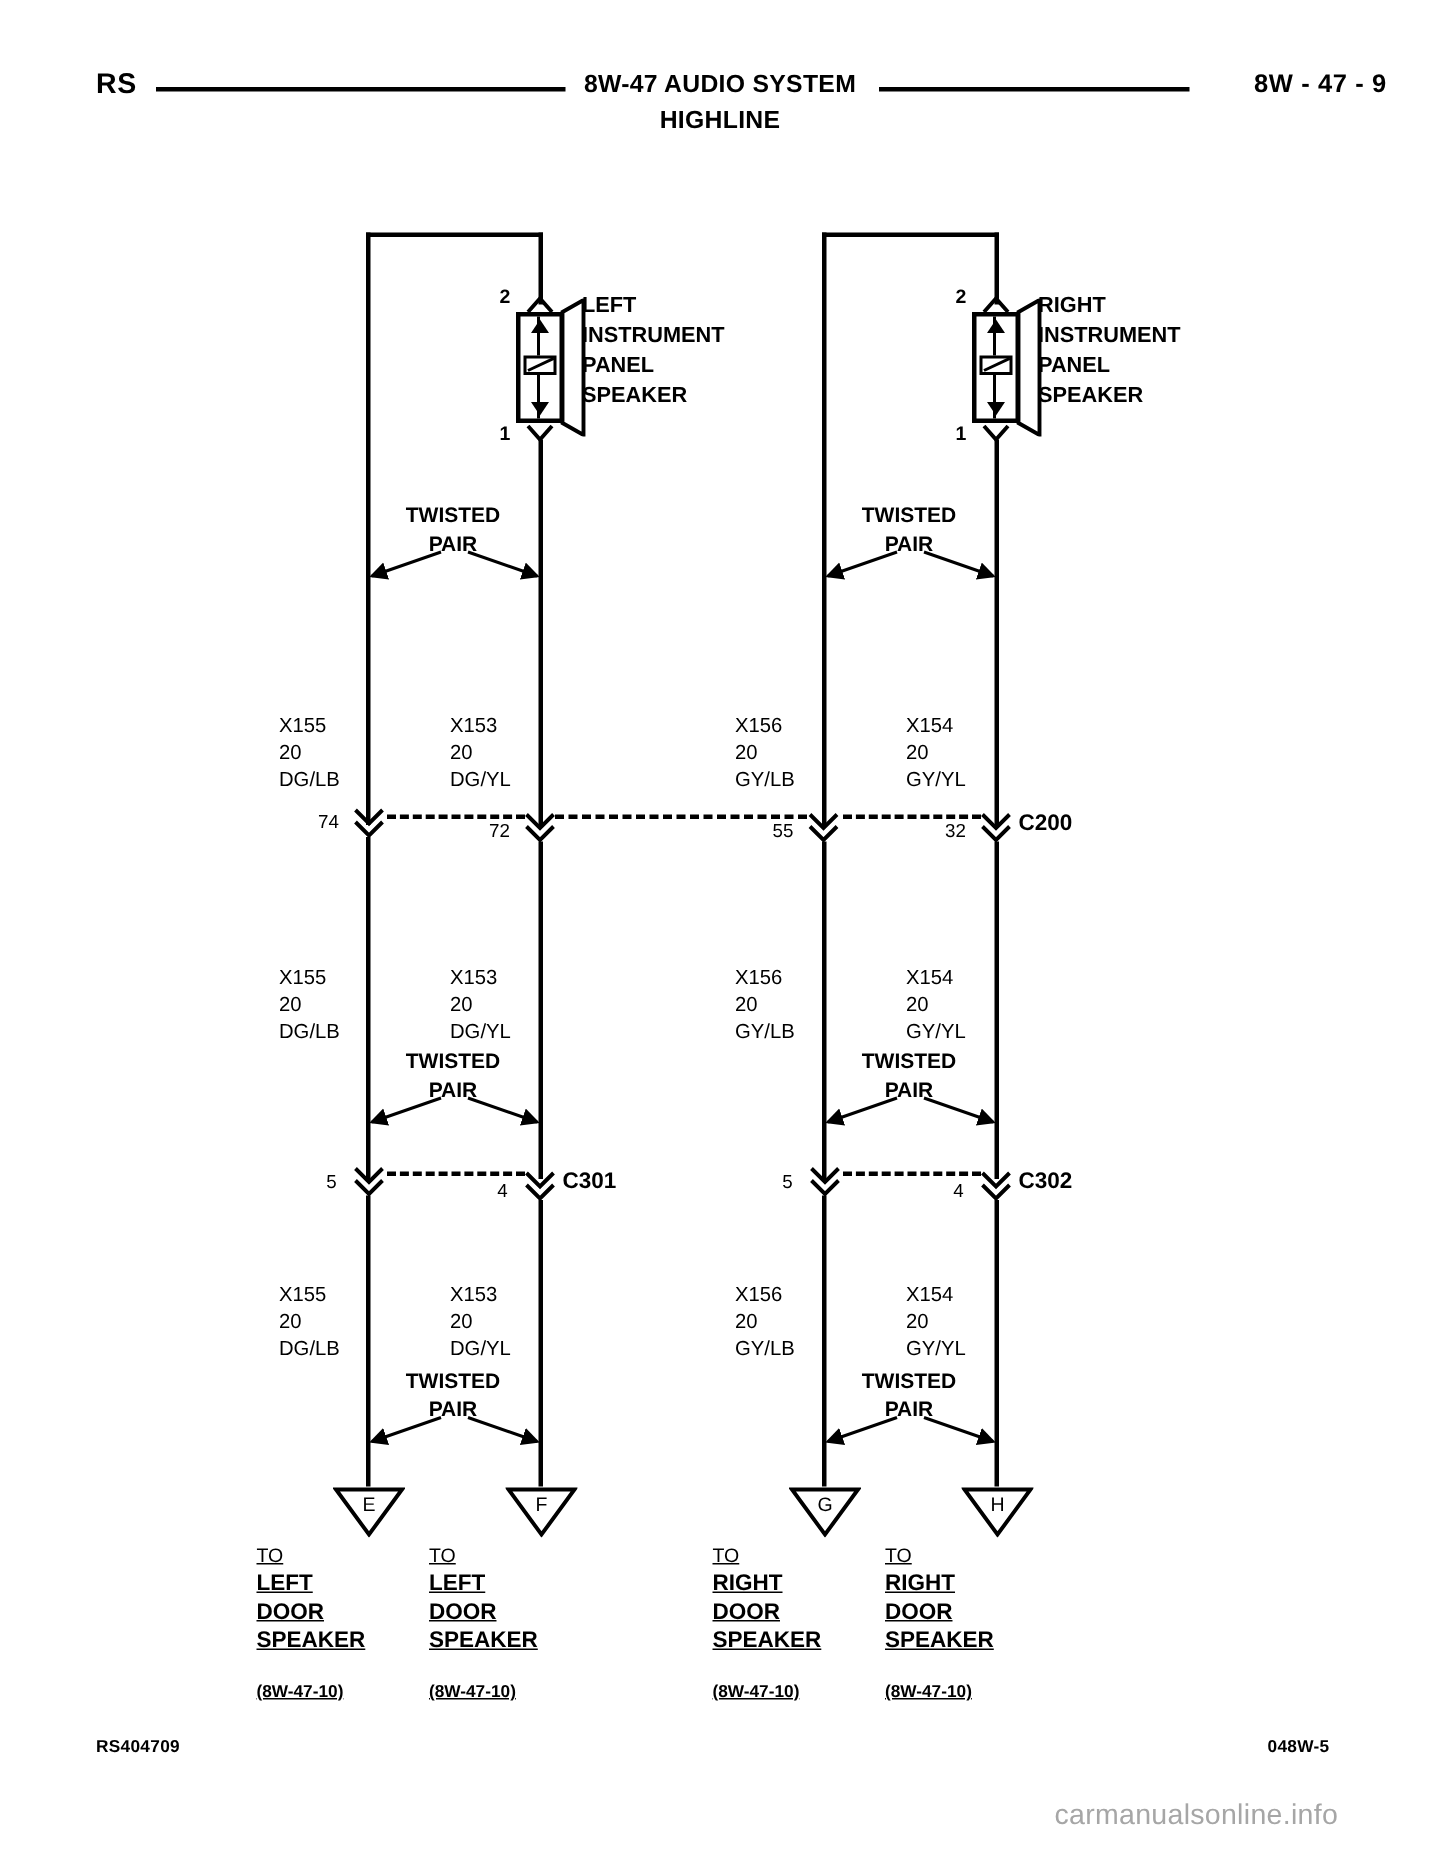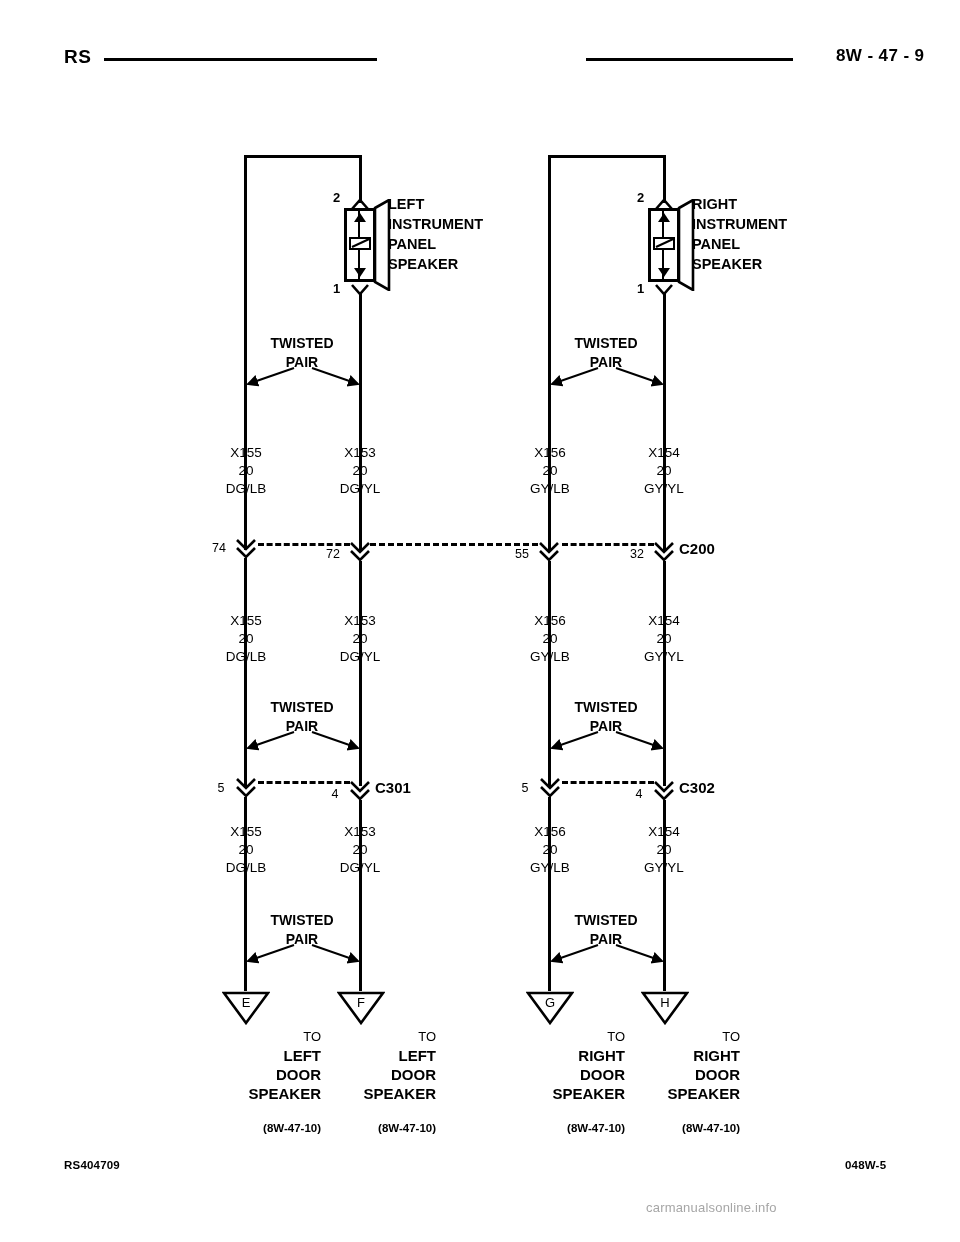--- a/index.html
+++ b/index.html
@@ -85,23 +85,23 @@
   #footer-right {
     position: absolute;
     left: 845px;
     top: 1159px;
     font-size: 11.5px;
     font-weight: bold;
     letter-spacing: 0.2px;
   }
   #watermark {
     position: absolute;
-    left: 646px;
+    left: 703px;
     top: 1200px;
-    font-size: 13px;
+    font-size: 19px;
     color: #a6a6a6;
     letter-spacing: 0.2px;
     white-space: nowrap;
   }
 
   
   .vline {
     position: absolute;
     width: 3px;
     background: #000;
@@ -233,45 +233,46 @@
     line-height: 19px;
   }
   .tp-arrow-svg {
     position: absolute;
   }
 
   
   .wire-label {
     position: absolute;
     width: 120px;
-    text-align: center;
     font-size: 13.5px;
     line-height: 18px;
     white-space: nowrap;
+    margin-top: 31px;
   }
 
   
   .dest-tri {
     position: absolute;
     width: 48px;
     height: 34px;
   }
   .dest-letter {
     position: absolute;
     width: 48px;
     text-align: center;
     font-size: 13px;
     top: 4px;
   }
   .dest-text {
     position: absolute;
     width: 150px;
-    text-align: right;
+    text-align: left;
     font-size: 13.5px;
     line-height: 19px;
+    text-decoration: underline;
   }
   .dest-text .to {
     font-weight: normal;
     font-size: 13px;
     display: block;
   }
   .dest-text .big {
     font-weight: bold;
     font-size: 15px;
     display: block;
@@ -284,20 +285,24 @@
   }
 </style>
 </head>
 <body>
 
 <div id="page">
 
   <div id="header">
     <div id="header-left">RS</div>
     <div id="header-rule-left"></div>
+    <div id="header-title">
+      <span>8W-47 AUDIO SYSTEM</span>
+      <span class="l2">HIGHLINE</span>
+    </div>
     <div id="header-rule-right"></div>
     <div id="header-right">8W - 47 - 9</div>
   </div>
 
   <div class="hline" style="left:244px; top:155px; width:118px;"></div>
   <div class="vline" style="left:244px; top:155px; height:395px;"></div>
   <div class="vline" style="left:359px; top:155px; height:48px;"></div>
 
   <div class="hline" style="left:548px; top:155px; width:118px;"></div>
   <div class="vline" style="left:548px; top:155px; height:395px;"></div>

